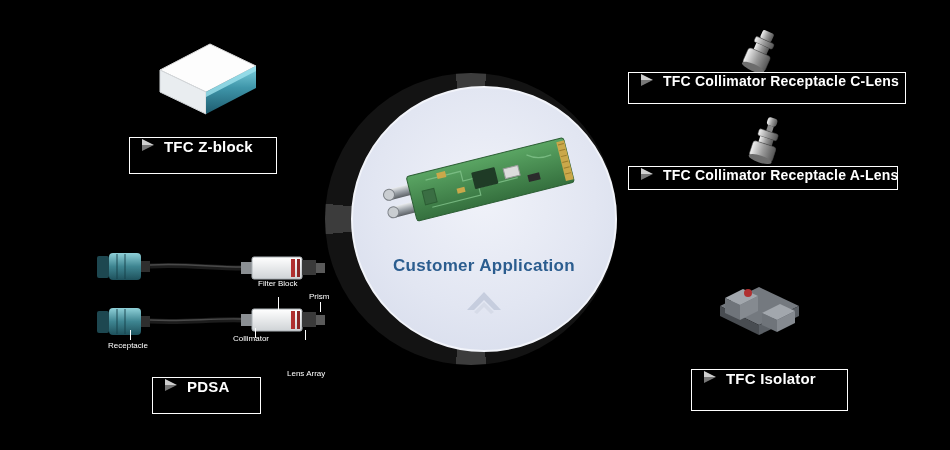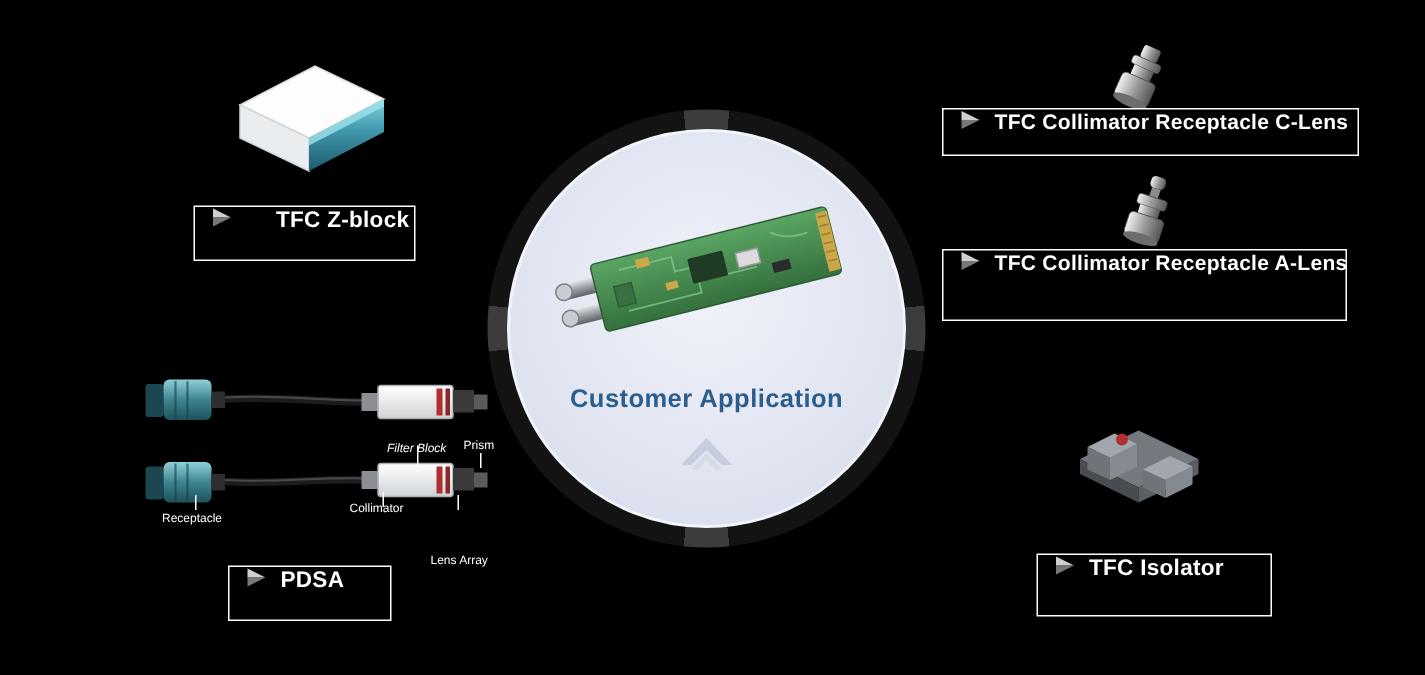--- a/index.html
+++ b/index.html
@@ -7,57 +7,57 @@
          font-family:"Liberation Sans","DejaVu Sans",sans-serif;}
 
   
   .label-box{position:absolute;display:flex;align-items:flex-start;gap:8px;
              background:#000;border:1px solid #ffffff;color:#fff;
              padding:0 10px;box-sizing:border-box;cursor:pointer;}
   .label-box .txt{font-weight:bold;letter-spacing:.2px;white-space:nowrap;}
   .arrow-icon{display:inline-flex;flex:0 0 auto;}
 
   #box-zblock{left:129px;top:137px;width:148px;height:37px;}
-  #box-zblock .txt{font-size:15px;margin-left:20px;}
+  #box-zblock .txt{font-size:15px;}
   #box-pdsa{left:152px;top:377px;width:109px;height:37px;}
   #box-pdsa .txt{font-size:15px;}
   #box-clens{left:628px;top:72px;width:278px;height:32px;}
   #box-clens .txt{font-size:14px;}
-  #box-alens{left:628px;top:166px;width:270px;height:48px;}
+  #box-alens{left:628px;top:166px;width:270px;height:24px;}
   #box-alens .txt{font-size:14px;}
   #box-isolator{left:691px;top:369px;width:157px;height:42px;}
   #box-isolator .txt{font-size:15px;}
 
   
   .circle-outer{position:absolute;left:325px;top:73px;width:292px;height:292px;border-radius:50%;
     background:conic-gradient(#3c3c3c 0deg 6deg,#131313 6deg 84deg,#3c3c3c 84deg 96deg,
                #131313 96deg 174deg,#3c3c3c 174deg 186deg,#131313 186deg 264deg,
                #3c3c3c 264deg 276deg,#131313 276deg 354deg,#3c3c3c 354deg 360deg);
-    display:flex;align-items:center;justify-content:center;}
+    display:flex;align-items:center;justify-content:flex-end;}
   .circle-inner{width:262px;height:262px;border-radius:50%;
     background:radial-gradient(circle at 50% 42%,#f0f2f9 0%,#e2e6f2 55%,#d4daea 100%);
     border:2px solid #f2f4fa;position:relative;overflow:hidden;}
   .pcb-wrap{position:absolute;left:28px;top:36px;width:205px;height:110px;
     transform:rotate(-14deg);}
   .center-title{position:absolute;left:0;right:0;top:168px;text-align:center;
     color:#2b5d8f;font-weight:bold;font-size:17px;letter-spacing:.3px;}
   .chevron-up{position:absolute;left:50%;top:204px;transform:translateX(-50%);}
 
   
   .product{position:absolute;}
   #img-zblock{left:152px;top:38px;}
   #img-clens{left:731px;top:28px;}
   #img-alens{left:739px;top:116px;}
   #img-isolator{left:712px;top:260px;}
   #img-pdsa{left:95px;top:244px;}
 
   
   .mini-label{position:absolute;color:#fff;font-size:8px;line-height:9px;white-space:nowrap;}
   .lead{position:absolute;width:1px;background:#fff;}
-  #lbl-filter{left:258px;top:294px;font-style:italic;}
+  #lbl-filter{left:258px;top:279px;}
   #lbl-prism{left:309px;top:292px;}
   #lbl-receptacle{left:108px;top:341px;}
   #lbl-collimator{left:233px;top:334px;}
   #lbl-lensarray{left:287px;top:341px;margin-top:28px;}
   #ln-filter{left:278px;top:297px;height:13px;}
   #ln-prism{left:320px;top:302px;height:10px;}
   #ln-receptacle{left:130px;top:330px;height:10px;}
   #ln-collimator{left:255px;top:328px;height:10px;}
   #ln-lensarray{left:305px;top:330px;height:10px;}
 </style>

